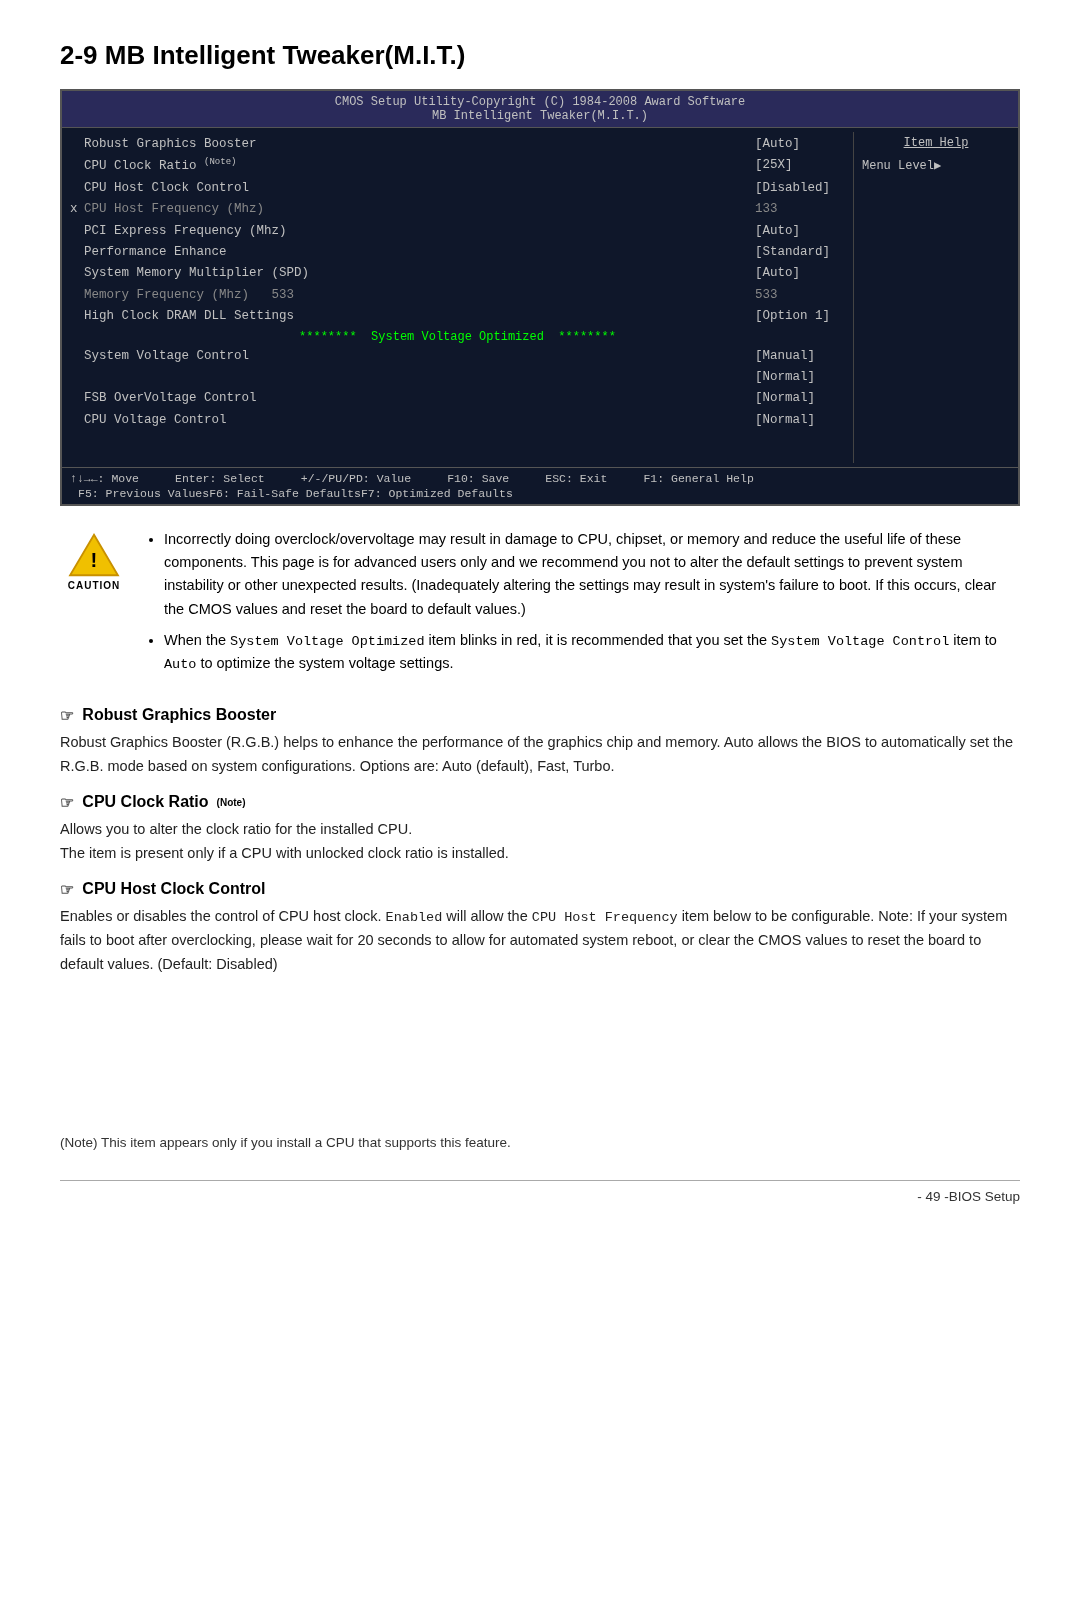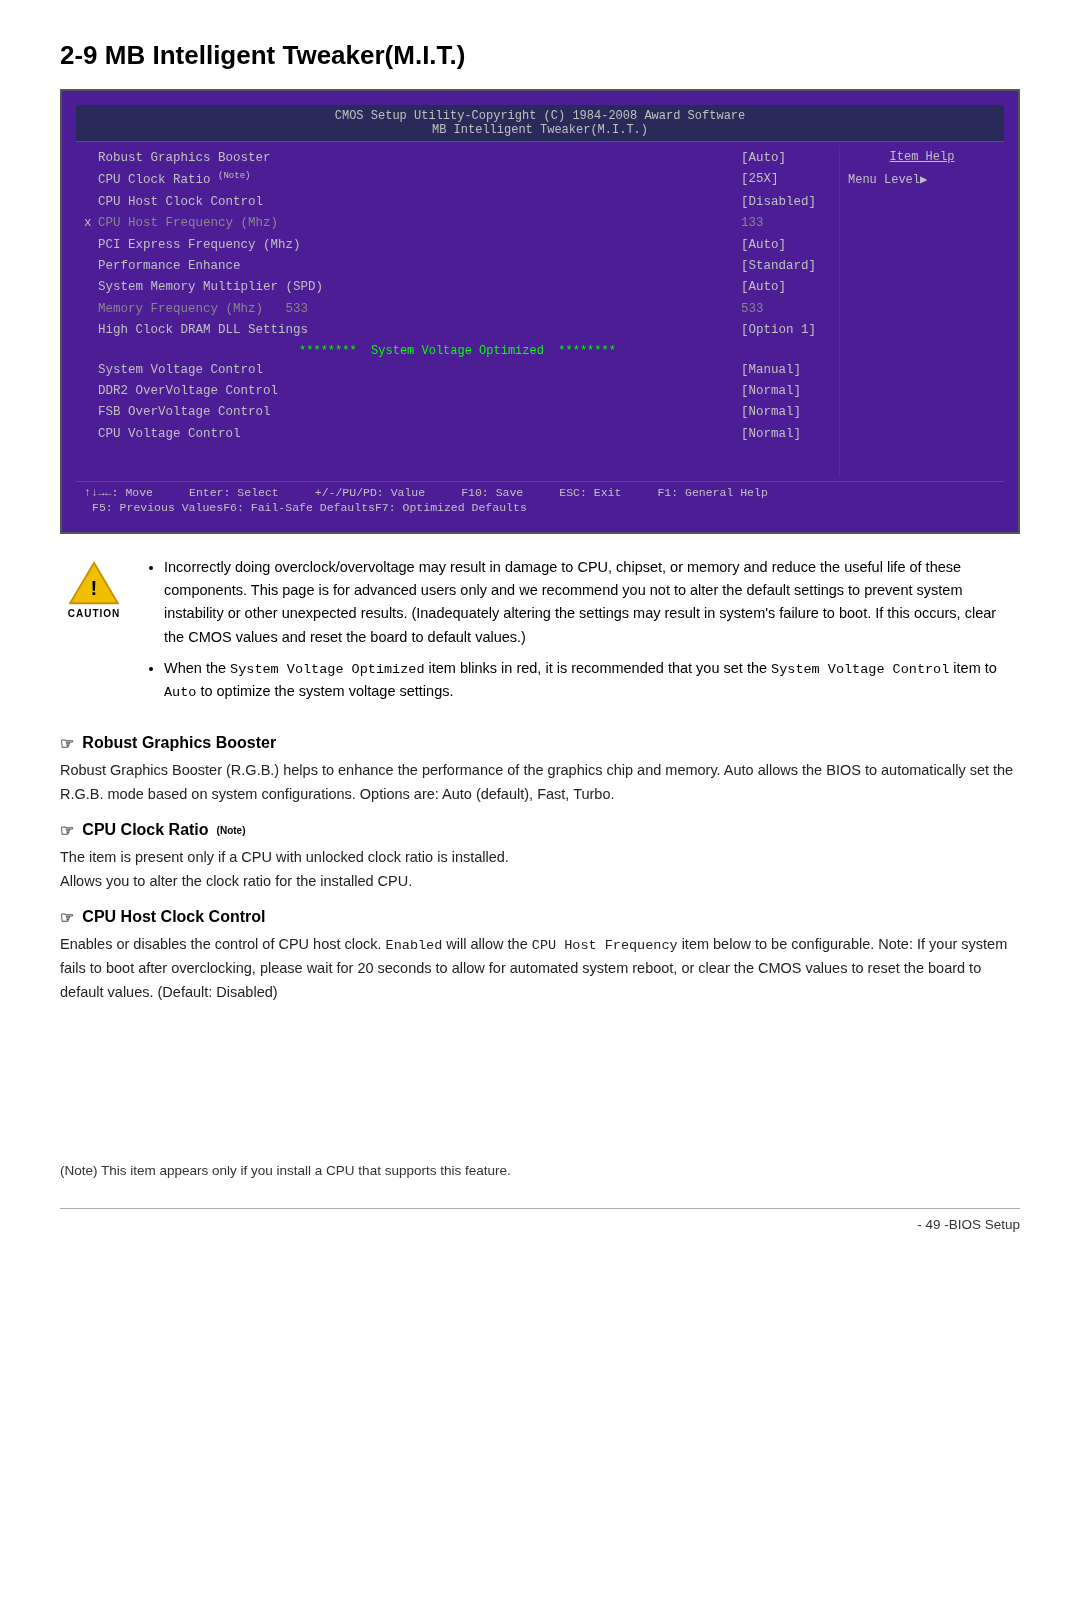--- a/index.html
+++ b/index.html
@@ -16,25 +16,25 @@
     h1 {
       font-size: 26px;
       font-weight: bold;
       margin-bottom: 18px;
       font-family: Arial, Helvetica, sans-serif;
     }
 
     
     .bios-screen {
       border: 2px solid #555;
-      background: #4c1d95;
+      background: #0f172a;
       color: #c0c0c0;
       font-family: 'Courier New', monospace;
       font-size: 12.5px;
-      padding: 14px;
+      padding: 0;
       margin-bottom: 22px;
       width: 100%;
     }
 
     .bios-header {
       background: #2a2a5a;
       color: #c0c0c0;
       text-align: center;
       padding: 4px 0;
       border-bottom: 1px solid #555;
@@ -279,21 +279,20 @@
         ********&nbsp;&nbsp;<span style="color:#00ff00">System Voltage Optimized</span>&nbsp;&nbsp;********
       </div>
 
       <div class="bios-row">
         <span class="bios-x">&nbsp;</span>
         <span class="bios-label">System Voltage Control</span>
         <span class="bios-value">[Manual]</span>
       </div>
       <div class="bios-row">
         <span class="bios-x">&nbsp;</span>
-        <span class="bios-label">DDR2 OverVoltage Control</span>
         <span class="bios-value">[Normal]</span>
       </div>
       <div class="bios-row">
         <span class="bios-x">&nbsp;</span>
         <span class="bios-label">FSB OverVoltage Control</span>
         <span class="bios-value">[Normal]</span>
       </div>
       <div class="bios-row">
         <span class="bios-x">&nbsp;</span>
         <span class="bios-label">CPU Voltage Control</span>
@@ -358,22 +357,22 @@
   </div>
 </div>
 
 <div class="section">
   <div class="section-heading">
     <span class="section-arrow">☞</span>
     <span>CPU Clock Ratio</span>
     <sup class="superscript">(Note)</sup>
   </div>
   <div class="section-body">
+    <div>Allows you to alter the clock ratio for the installed CPU.</div>
     <div>The item is present only if a CPU with unlocked clock ratio is installed.</div>
-    <div>Allows you to alter the clock ratio for the installed CPU.</div>
   </div>
 </div>
 
 <div class="section">
   <div class="section-heading">
     <span class="section-arrow">☞</span>
     <span>CPU Host Clock Control</span>
   </div>
   <div class="section-body">
     Enables or disables the control of CPU host clock. <span class="mono-inline">Enabled</span> will allow the <span class="mono-inline">CPU Host Frequency</span> item below to be configurable. Note: If your system fails to boot after overclocking, please wait for 20 seconds to allow for automated system reboot, or clear the CMOS values to reset the board to default values. (Default: Disabled)

